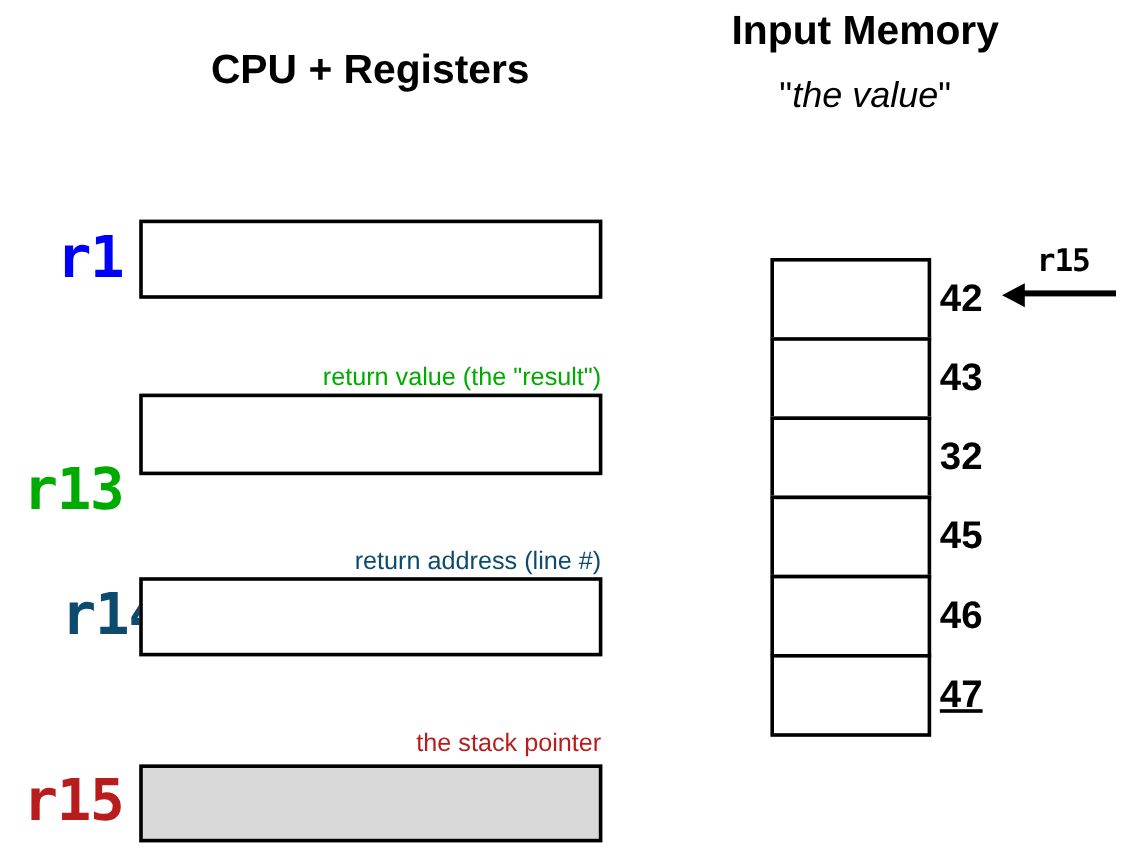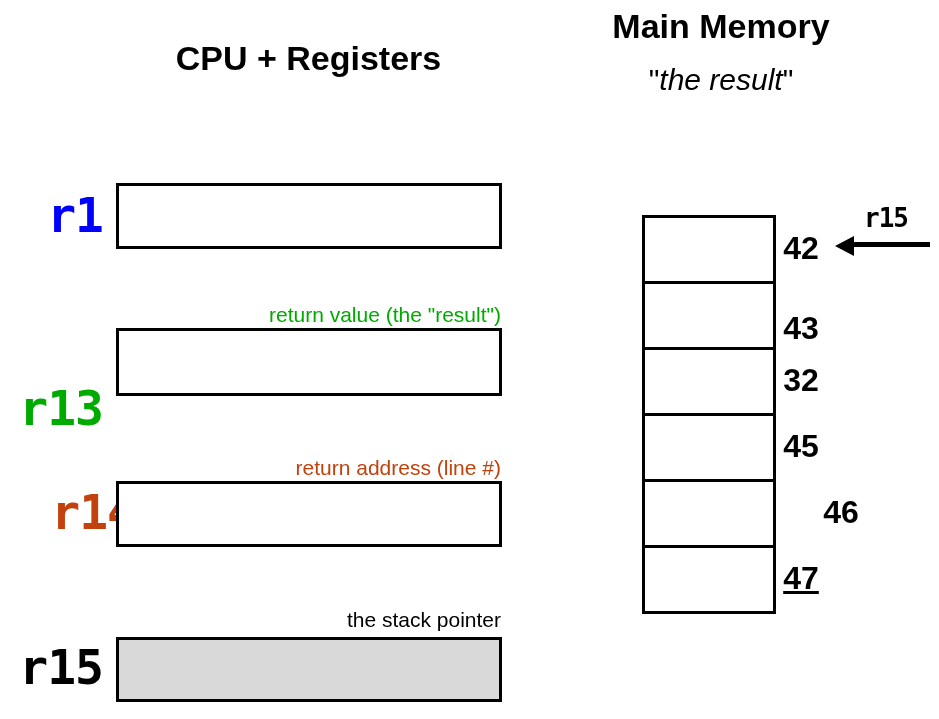--- a/index.html
+++ b/index.html
@@ -54,22 +54,22 @@
   .reg-ann {
     position: absolute;
     left: 116px;
     width: 385px;
     text-align: right;
     font-size: 21px;
     line-height: 26px;
   }
   .c-blue  { color: #0000FF; }
   .c-green { color: #00AB00; }
-  .c-red   { color: #c2410c; }
-  .c-black { color: #000000; }
+  .c-red   { color: #0c4a6e; }
+  .c-black { color: #b91c1c; }
   .filled  { background: #D9D9D9; }
 
   .mem-stack {
     position: absolute;
     left: 642px;
     top: 215px;
     width: 134px;
   }
   .mem-cell {
     box-sizing: border-box;
@@ -122,23 +122,23 @@
     border-right: 19px solid #000;
   }
 </style>
 </head>
 <body>
 
 <div class="canvas">
 
   <div class="panel-title cpu-title">CPU + Registers</div>
 
-  <div class="panel-title mem-title">Main Memory</div>
+  <div class="panel-title mem-title">Input Memory</div>
 
-  <div class="mem-subtitle"><span>"</span><span class="it">the result</span><span>"</span></div>
+  <div class="mem-subtitle"><span>"</span><span class="it">the value</span><span>"</span></div>
 
   <div class="reg-name c-blue" style="top:191px;">r1</div>
   <div class="reg-box" style="top:183px; height:66px;"></div>
 
   <div class="reg-ann c-green" style="top:302px;">return value (the "result")</div>
   <div class="reg-name c-green" style="top:336px;margin-top:48px;">r13</div>
   <div class="reg-box" style="top:328px; height:68px;"></div>
 
   <div class="reg-ann c-red" style="top:455px;">return address (line #)</div>
   <div class="reg-name c-red" style="top:488px;padding-left:32px;">r14</div>
@@ -151,24 +151,24 @@
   <div class="mem-stack">
     <div class="mem-cell"></div>
     <div class="mem-cell"></div>
     <div class="mem-cell"></div>
     <div class="mem-cell"></div>
     <div class="mem-cell"></div>
     <div class="mem-cell"></div>
   </div>
 
   <div class="addr" style="top:234px;">42</div>
-  <div class="addr" style="top:300px;margin-top:14px;">43</div>
+  <div class="addr" style="top:300px;">43</div>
   <div class="addr" style="top:366px;">32</div>
   <div class="addr" style="top:432px;">45</div>
-  <div class="addr" style="top:498px;margin-left:40px;">46</div>
+  <div class="addr" style="top:498px;">46</div>
   <div class="addr" style="top:564px;text-decoration:underline;">47</div>
 
   <div class="ptr-label">r15</div>
   <div>
     <div class="arrow-shaft"></div>
     <div class="arrow-head"></div>
   </div>
 
 </div>
 

